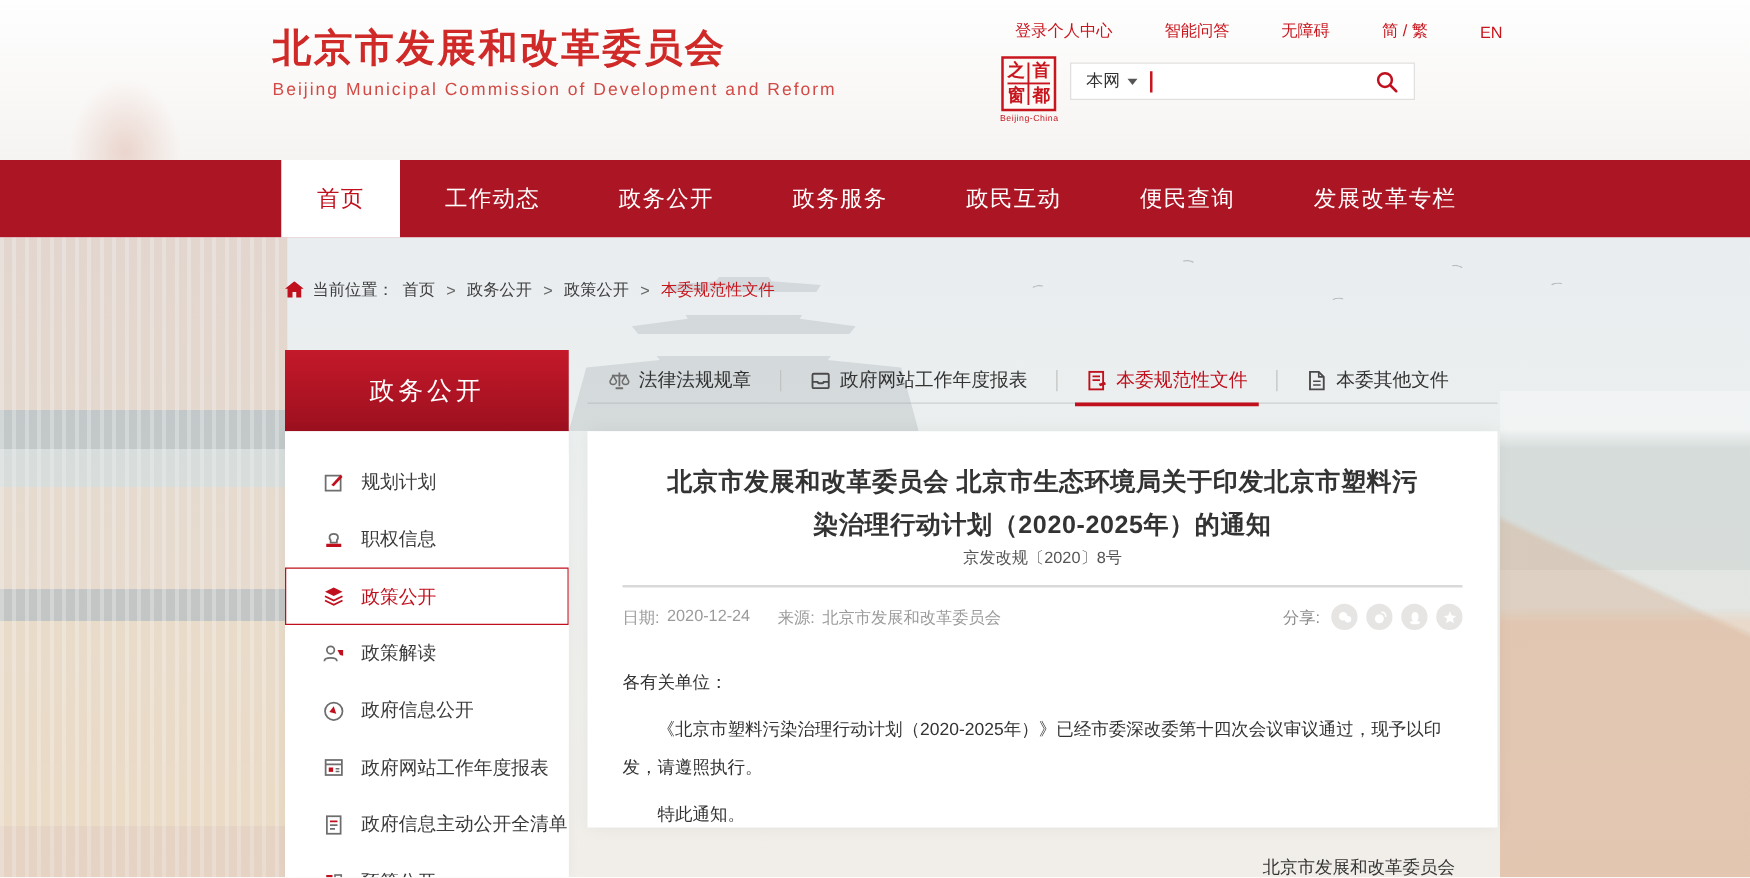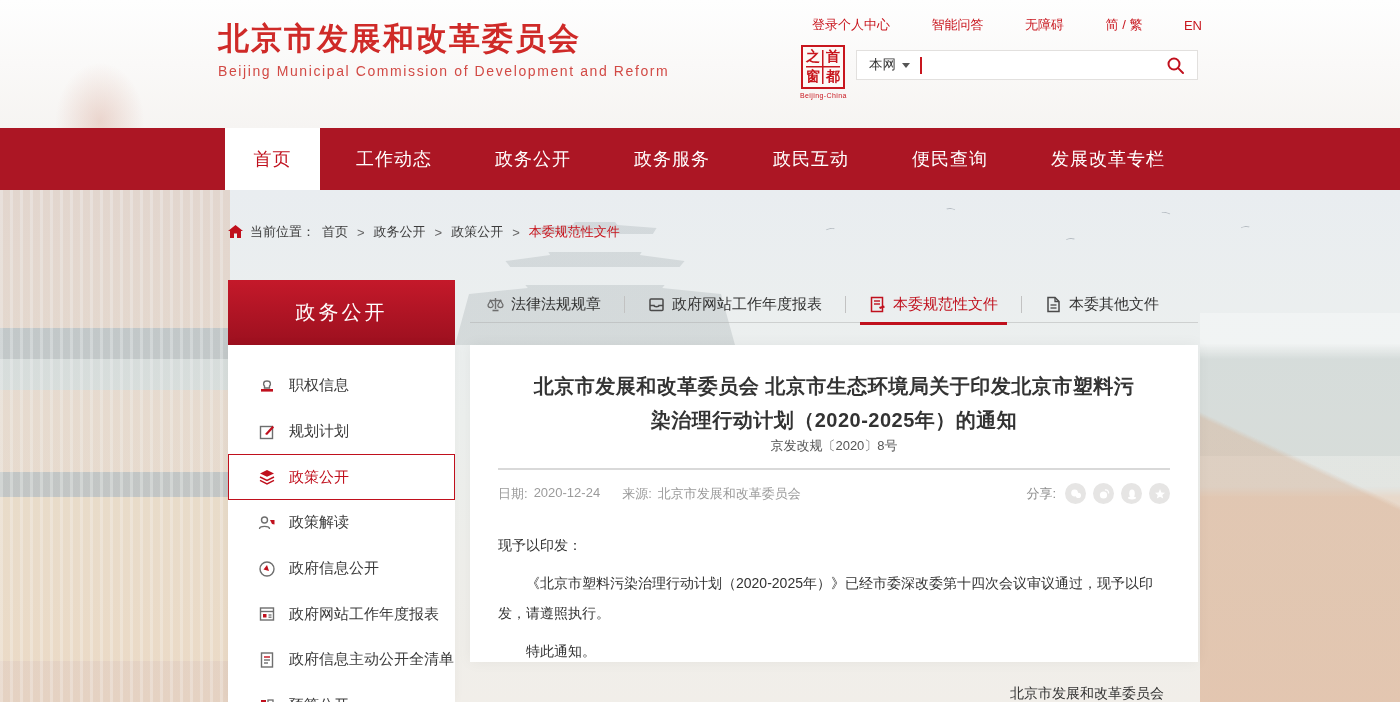--- a/index.html
+++ b/index.html
@@ -17,21 +17,21 @@
   .logo-sub { color:#d24a45; font-size:14px; letter-spacing:1.6px; margin-top:7px; }
   .top-links { position:absolute; left:812px; top:16px; width:390px; display:flex; justify-content:space-between; align-items:center; }
   .top-links span { color:#c8161e; font-size:13px; cursor:pointer; white-space:nowrap; }
   .seal { position:absolute; left:800px; top:45px; width:46px; text-align:center; }
   .seal-box { width:44px; height:44px; margin:0 auto; border:2px solid #c8161e; background:
       linear-gradient(#c8161e,#c8161e) center/1.5px 86% no-repeat,
       linear-gradient(#c8161e,#c8161e) center/86% 1.5px no-repeat, #fdf9f7;
     display:grid; grid-template-columns:1fr 1fr; grid-template-rows:1fr 1fr; }
   .seal-box b { color:#c8161e; font-size:14px; font-weight:bold; display:flex; align-items:center; justify-content:center; }
   .seal-cap { color:#c8161e; font-size:7px; letter-spacing:.4px; margin-top:3px; white-space:nowrap; }
-  .search { position:absolute; left:856px; top:50px; width:342px; height:30px; background:#fff;
+  .search { position:absolute; left:856px; top:50px; width:276px; height:30px; background:#fff;
     border:1px solid #e2e0de; display:flex; align-items:center; padding:0 12px; }
   .search-scope { font-size:13.5px; color:#333; display:flex; align-items:center; gap:6px; cursor:pointer; }
   .caret-down { width:0; height:0; border-left:4px solid transparent; border-right:4px solid transparent; border-top:5px solid #555; }
   .search-caret { width:1.5px; height:17px; background:#c8161e; margin-left:10px; }
   .search-input { flex:1; border:none; outline:none; font-size:13px; background:transparent; height:100%; }
   .search-mag { margin-left:auto; cursor:pointer; display:flex; }
 
   
   .nav { position:absolute; left:0; top:128px; width:1400px; height:62px; background:#ac1624; }
   .nav-row { position:absolute; left:225px; top:0; height:62px; display:flex; align-items:center; }
@@ -196,34 +196,34 @@
     <span class="crumb current">本委规范性文件</span>
   </div>
 
   <div class="side-head">
     <span>政务公开</span>
   </div>
   <div class="side-list">
     <div class="side-item">
       <span class="icn">
         <svg width="18" height="18" viewBox="0 0 18 18">
+            <rect x="2.5" y="3.5" width="12" height="12" fill="none" stroke="#6e6e6e" stroke-width="1.4"></rect>
+            <path d="M7 11 L14.5 2.8 L16 4.6 L9 12 Z" fill="#c0101d"></path>
+          </svg>
+      </span>
+      <span>规划计划</span>
+    </div>
+    <div class="side-item">
+      <span class="icn">
+        <svg width="18" height="18" viewBox="0 0 18 18">
             <path d="M6.5 9 C5 7.5 5 4 9 4 C13 4 13 7.5 11.5 9 L11.5 11 H6.5 Z" fill="none" stroke="#6e6e6e" stroke-width="1.4"></path>
             <rect x="3" y="12" width="12" height="2.6" fill="#c0101d"></rect>
           </svg>
       </span>
       <span>职权信息</span>
-    </div>
-    <div class="side-item">
-      <span class="icn">
-        <svg width="18" height="18" viewBox="0 0 18 18">
-            <rect x="2.5" y="3.5" width="12" height="12" fill="none" stroke="#6e6e6e" stroke-width="1.4"></rect>
-            <path d="M7 11 L14.5 2.8 L16 4.6 L9 12 Z" fill="#c0101d"></path>
-          </svg>
-      </span>
-      <span>规划计划</span>
     </div>
     <div class="side-item active">
       <span class="icn">
         <svg width="18" height="18" viewBox="0 0 18 18">
             <path d="M9 2 L16 5.4 L9 8.8 L2 5.4 Z" fill="#c0101d"></path>
             <path d="M2 9 L9 12.4 L16 9" fill="none" stroke="#c0101d" stroke-width="1.5"></path>
             <path d="M2 12.4 L9 15.8 L16 12.4" fill="none" stroke="#c0101d" stroke-width="1.5"></path>
           </svg>
       </span>
       <span>政策公开</span>
@@ -357,20 +357,20 @@
             </svg>
         </span>
         <span class="share-btn">
           <svg width="12" height="12" viewBox="0 0 12 12">
               <path d="M6 1 L7.4 4.4 L11 4.7 L8.3 7 L9.2 10.6 L6 8.7 L2.8 10.6 L3.7 7 L1 4.7 L4.6 4.4 Z" fill="#fff"></path>
             </svg>
         </span>
       </div>
     </div>
     <div class="art-body">
-      <div>现予以印发：</div>
+      <div>各有关单位：</div>
       <div class="para">《北京市塑料污染治理行动计划（2020-2025年）》已经市委深改委第十四次会议审议通过，现予以印发，请遵照执行。</div>
       <div class="para">特此通知。</div>
       <div class="art-sign">北京市发展和改革委员会</div>
     </div>
   </div>
 
 </div>
 
 </body></html>

